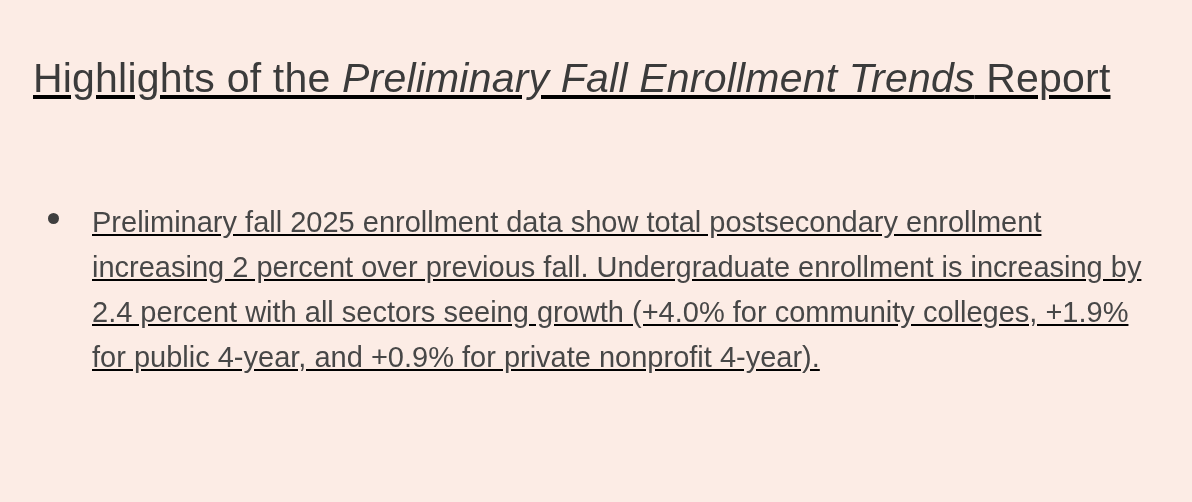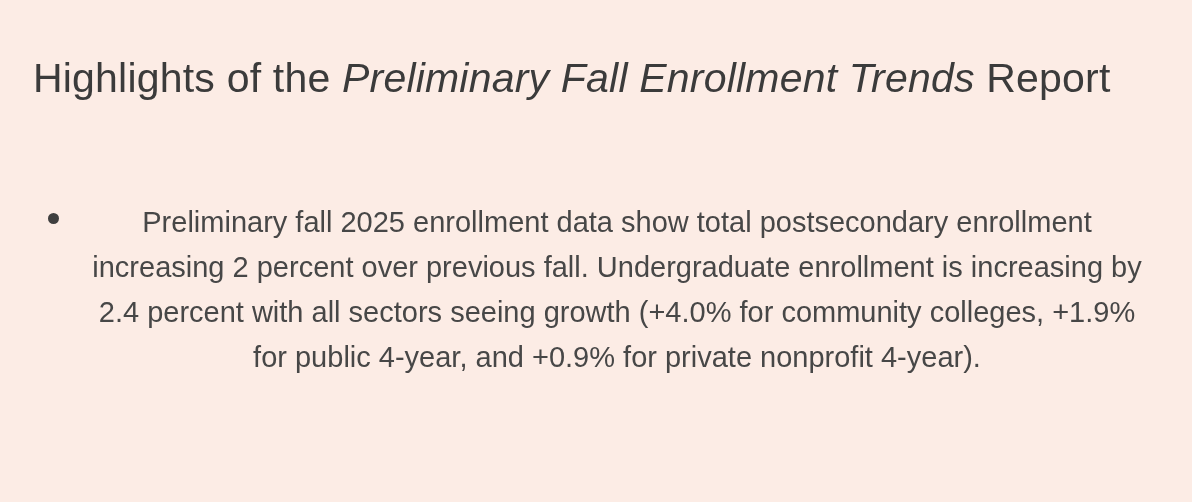--- a/index.html
+++ b/index.html
@@ -9,20 +9,21 @@
   body {
     width: 1192px;
     height: 502px;
     overflow: hidden;
     background: #fcece5;
     font-family: "Liberation Sans", sans-serif;
   }
   .page {
     padding: 50px 40px 0 33px;
     box-sizing: border-box;
+    text-decoration: underline;
   }
   .page-title {
     margin: 0;
     max-width: 1080px;
     font-size: 41px;
     line-height: 57px;
     font-weight: 400;
     color: #3b3b3b;
     letter-spacing: 0.2px;
   }
@@ -34,21 +35,20 @@
     margin: 93px 0 0 0;
     padding: 0;
   }
   .bullet-item {
     position: relative;
     padding-left: 59px;
     max-width: 1050px;
     font-size: 29px;
     line-height: 45px;
     color: #474747;
-    text-align: center;
   }
   .bullet-dot {
     position: absolute;
     left: 15px;
     top: 13px;
     width: 11px;
     height: 11px;
     border-radius: 50%;
     background: #3f3f3f;
   }

